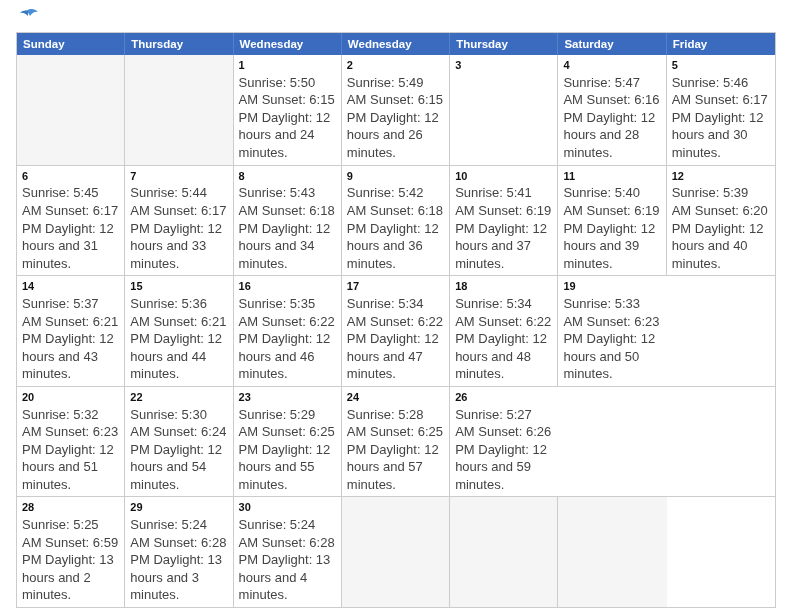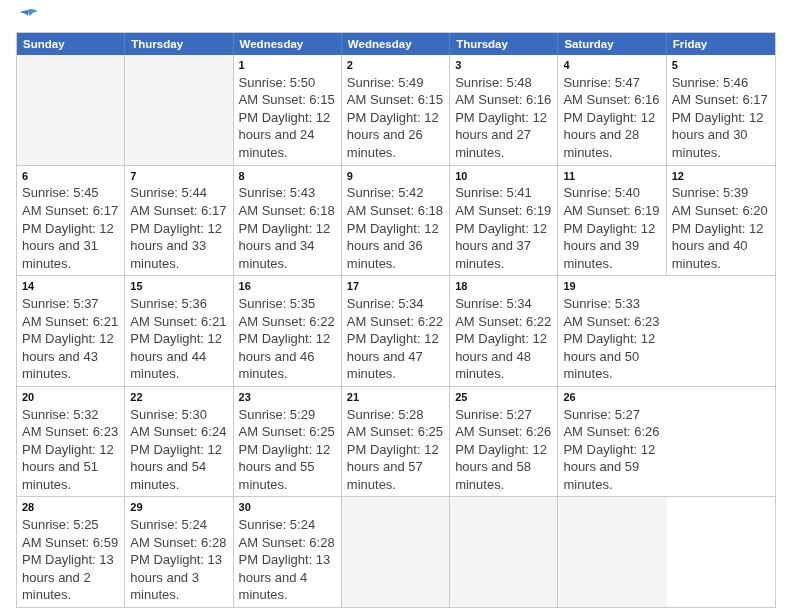--- a/index.html
+++ b/index.html
@@ -148,23 +148,20 @@
 Daylight: 12 hours and 24 minutes.</div>
           </div>
           <div class="cal-cell">
             <span class="day-num">2</span>
             <div class="cell-detail">Sunrise: 5:49 AM
 Sunset: 6:15 PM
 Daylight: 12 hours and 26 minutes.</div>
           </div>
           <div class="cal-cell">
             <span class="day-num">3</span>
-            <div class="cell-detail">Sunrise: 5:48 AM
-Sunset: 6:16 PM
-Daylight: 12 hours and 27 minutes.</div>
           </div>
           <div class="cal-cell">
             <span class="day-num">4</span>
             <div class="cell-detail">Sunrise: 5:47 AM
 Sunset: 6:16 PM
 Daylight: 12 hours and 28 minutes.</div>
           </div>
           <div class="cal-cell">
             <span class="day-num">5</span>
             <div class="cell-detail">Sunrise: 5:46 AM
@@ -267,30 +264,24 @@
 Sunset: 6:24 PM
 Daylight: 12 hours and 54 minutes.</div>
           </div>
           <div class="cal-cell">
             <span class="day-num">23</span>
             <div class="cell-detail">Sunrise: 5:29 AM
 Sunset: 6:25 PM
 Daylight: 12 hours and 55 minutes.</div>
           </div>
           <div class="cal-cell">
-            <span class="day-num">21</span>
+            <span class="day-num">24</span>
             <div class="cell-detail">Sunrise: 5:28 AM
 Sunset: 6:25 PM
 Daylight: 12 hours and 57 minutes.</div>
-          </div>
-          <div class="cal-cell">
-            <span class="day-num">25</span>
-            <div class="cell-detail">Sunrise: 5:27 AM
-Sunset: 6:26 PM
-Daylight: 12 hours and 58 minutes.</div>
           </div>
           <div class="cal-cell">
             <span class="day-num">26</span>
             <div class="cell-detail">Sunrise: 5:27 AM
 Sunset: 6:26 PM
 Daylight: 12 hours and 59 minutes.</div>
           </div>
         </div>
         <div class="cal-row">
           <div class="cal-cell">

